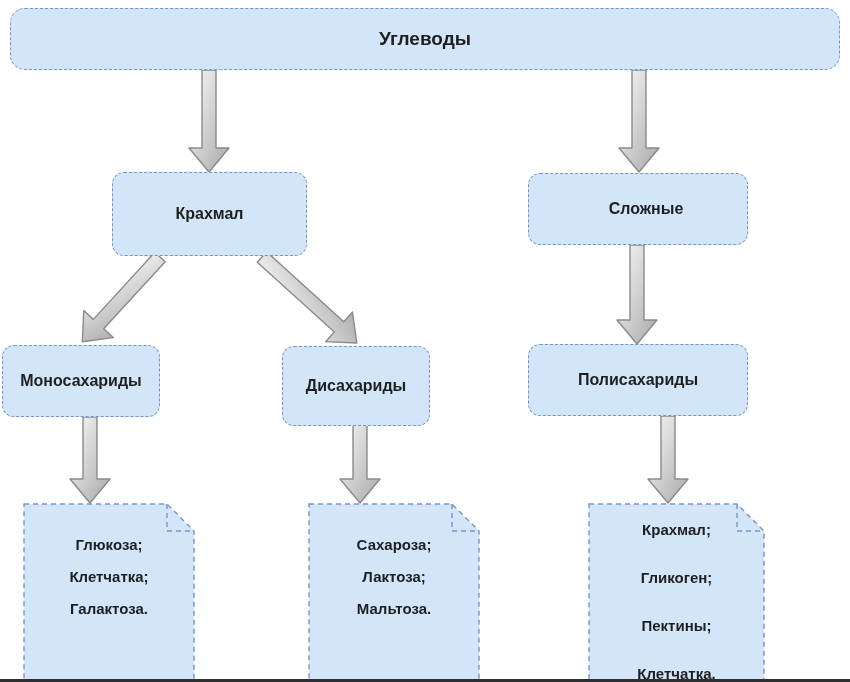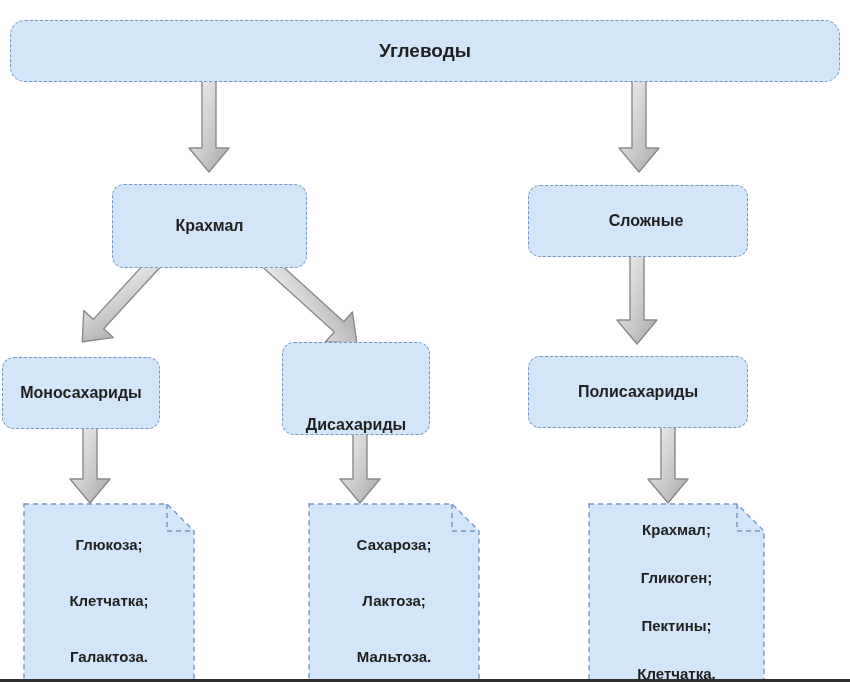--- a/index.html
+++ b/index.html
@@ -9,29 +9,28 @@
   }
   .overlay{position:absolute;left:0;top:0;z-index:1;pointer-events:none;}
   .node{
     position:absolute;z-index:2;
     background:var(--node-fill,#d3e5f8);
     border:1.6px dashed var(--node-border,#7396c2);
     border-radius:12px;
     display:flex;align-items:center;justify-content:center;
     color:var(--text,#1f1f1f);font-weight:bold;
     box-sizing:border-box;
-    margin-top:12px;
   }
   .node.root{border-radius:15px;font-size:19px;}
   .node.lvl{font-size:16px;}
   .doc-text{
     position:absolute;z-index:2;display:flex;flex-direction:column;align-items:center;
     color:var(--text,#1f1f1f);font-weight:bold;font-size:15px;box-sizing:border-box;
   }
-  .doc-text.trio{padding-top:33px;gap:38px;}
+  .doc-text.trio{padding-top:33px;gap:14px;}
   .doc-text.quad{padding-top:18px;gap:30px;}
   .doc-text div{line-height:18px;}
   .bottom-bar{
     position:absolute;left:0;top:679px;width:850px;height:3px;z-index:3;
     background:var(--bottom-bar,#2f2f2f);
   }
 </style>
 </head>
 <body>
 
@@ -82,21 +81,21 @@
   </div>
 
   <div class="node lvl" style="left:528px;top:173px;width:220px;height:72px;padding-left:16px;">
     <span>Сложные</span>
   </div>
 
   <div class="node lvl" style="left:2px;top:345px;width:158px;height:72px;">
     <span>Моносахариды</span>
   </div>
 
-  <div class="node lvl" style="left:282px;top:330px;width:148px;height:93px;align-items:flex-end;">
+  <div class="node lvl" style="left:282px;top:346px;width:148px;height:80px;">
     <span>Дисахариды</span>
   </div>
 
   <div class="node lvl" style="left:528px;top:344px;width:220px;height:72px;">
     <span>Полисахариды</span>
   </div>
 
   <div class="doc-text trio" style="left:23px;top:503px;width:172px;">
     <div>Глюкоза;</div>
     <div>Клетчатка;</div>

